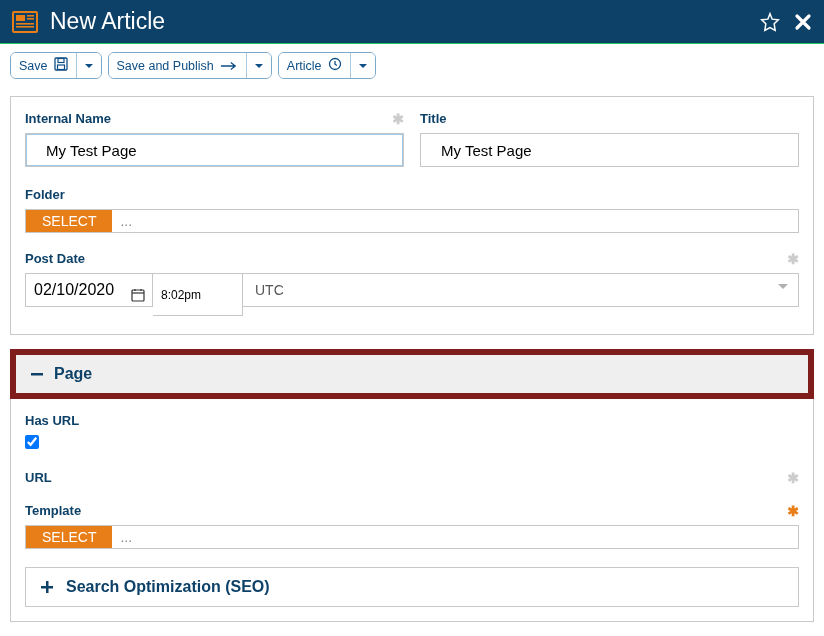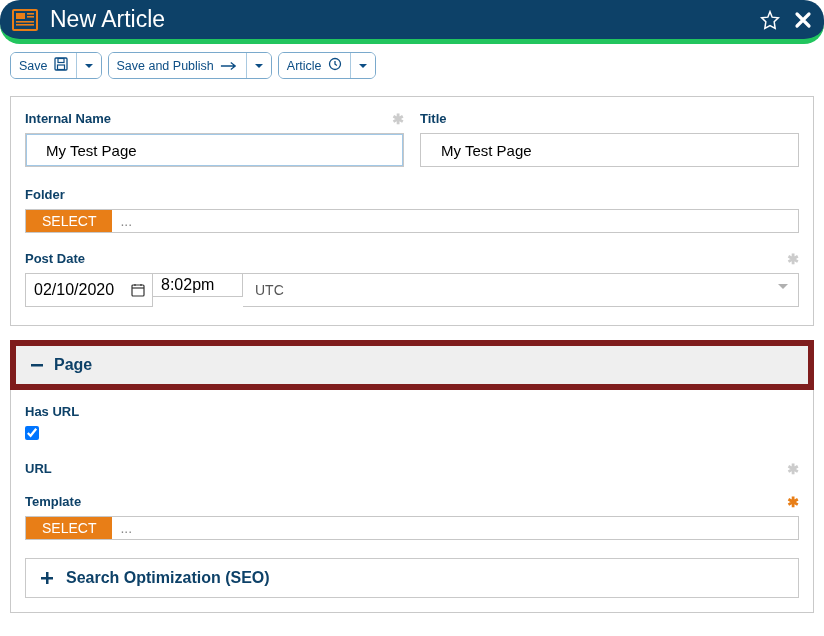--- a/index.html
+++ b/index.html
@@ -14,22 +14,21 @@
   }
 
   
   .header {
     background: #0d4168;
     color: #fff;
     height: 44px;
     display: flex;
     align-items: center;
     padding: 0 12px;
-    border-bottom: 5px solid #22c55e;
-    border-radius: 20px;
+    border-bottom: 1px solid #22c55e;
   }
   .header .logo {
     width: 26px;
     height: 26px;
     margin-right: 12px;
     display:flex;align-items:center;justify-content:center;
   }
   .header-title {
     font-size: 23px;
     font-weight: 400;
@@ -149,23 +148,23 @@
     width:128px; height:34px;
     border:1px solid #c7c7c7;
     padding:0 28px 0 8px;
     font-size:16px;
   }
   .cal-ic {
     position:absolute; left:106px; top:50%; transform:translateY(-50%);
     width:14px;height:14px;
   }
   .date-row input.time {
-    width:90px; height:24px;
+    width:90px; height:43px;
     border:1px solid #c7c7c7; border-left:none;
-    padding:0 8px; font-size:16px;
+    padding:0 8px; font-size:12px;
   }
   .date-row .tz {
     flex:1; height:34px;
     border:1px solid #c7c7c7; border-left:none;
     padding:0 12px; font-size:14px; color:#555;
     display:flex;align-items:center;
     position:relative;
   }
   .date-row .tz .caret-sm {
     position:absolute; right:10px; top:10px; color:#aaa;

